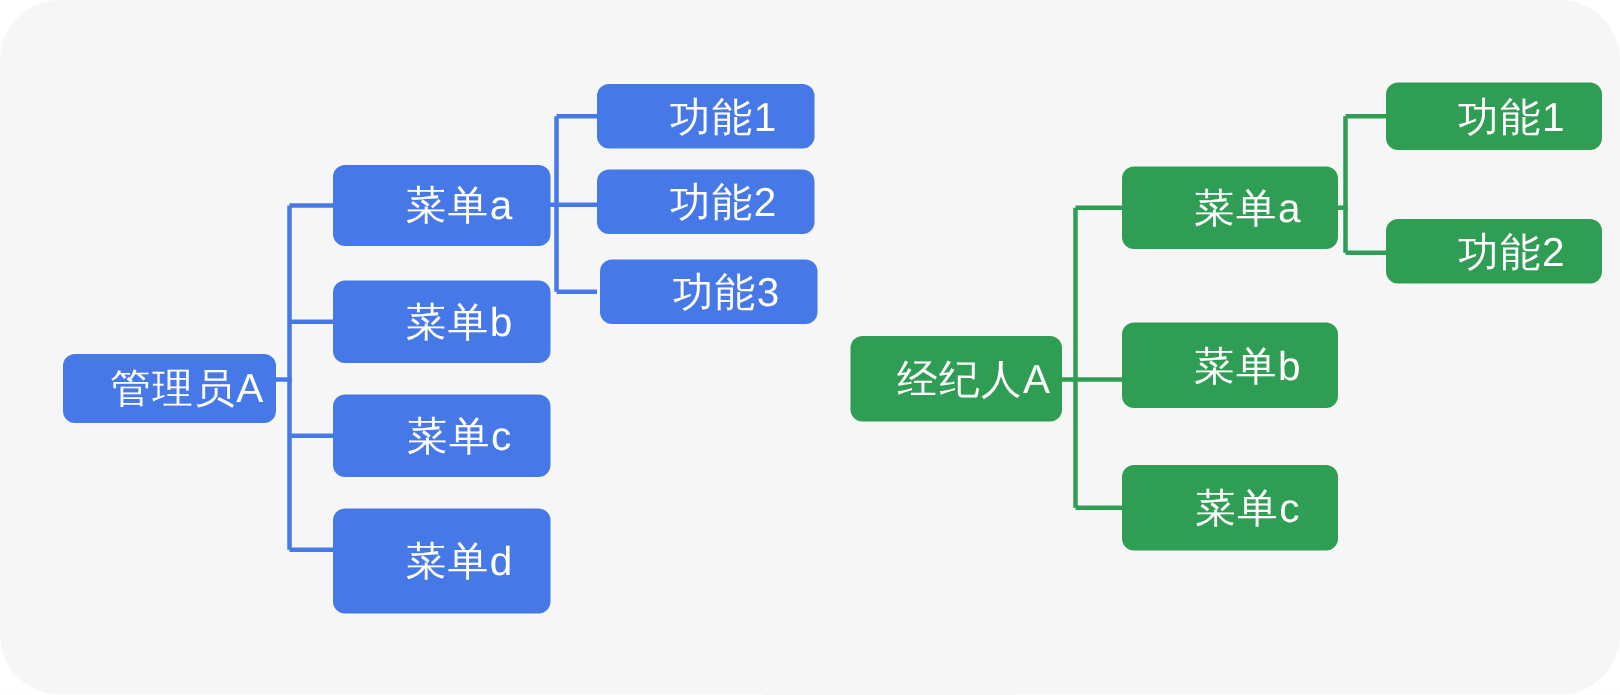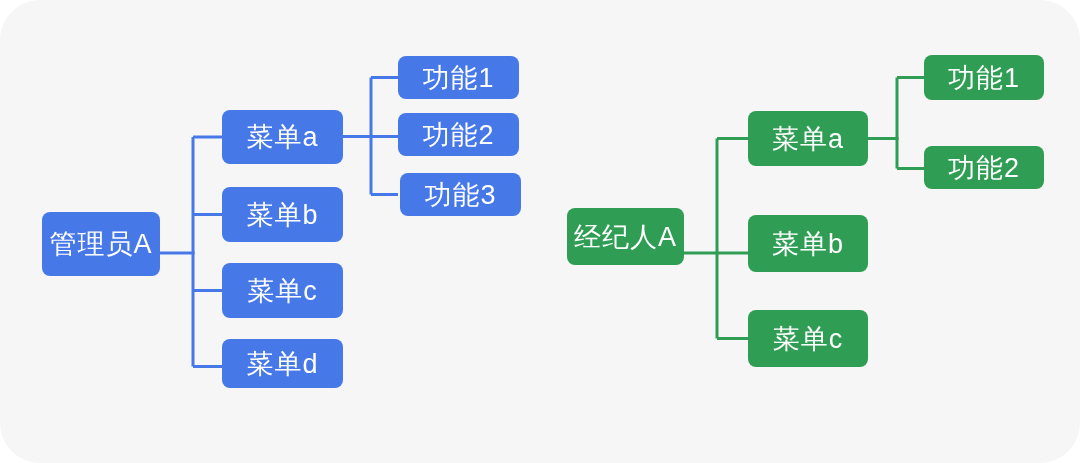--- a/index.html
+++ b/index.html
@@ -32,20 +32,21 @@
   .node{
     position:absolute;
     display:flex;align-items:center;justify-content:center;
     border-radius:8px;
     color:var(--node-text);
     font-size:27px;
     font-weight:500;
     letter-spacing:1px;
     white-space:nowrap;
     user-select:none;
+    padding-left:24px;
   }
   .node.blue{background:var(--blue);}
   .node.green{background:var(--green);}
 </style>
 </head>
 <body>
 
 <div class="stage">
   <div class="canvas"></div>
 
@@ -66,32 +67,32 @@
     <path d="M684 253 H748"></path>
     <path d="M717 138.5 V338.5"></path>
     <path d="M717 138.5 H748"></path>
     <path d="M717 338.5 H748"></path>
     <path d="M868 138.5 H898.5"></path>
     <path d="M897 77.5 V168.5"></path>
     <path d="M897 77.5 H924"></path>
     <path d="M897 168.5 H924"></path>
   </svg>
 
-  <div class="node blue" style="left:42px;top:212px;width:118px;height:64px;">管理员A</div>
+  <div class="node blue" style="left:42px;top:236px;width:118px;height:46px;">管理员A</div>
 
   <div class="node blue" style="left:222px;top:110px;width:121px;height:54px;">菜单a</div>
   <div class="node blue" style="left:222px;top:187px;width:121px;height:55px;">菜单b</div>
   <div class="node blue" style="left:222px;top:263px;width:121px;height:55px;">菜单c</div>
-  <div class="node blue" style="left:222px;top:339px;width:121px;height:49px;">菜单d</div>
+  <div class="node blue" style="left:222px;top:339px;width:121px;height:70px;">菜单d</div>
 
   <div class="node blue" style="left:398px;top:56px;width:121px;height:43px;">功能1</div>
   <div class="node blue" style="left:398px;top:113px;width:121px;height:43px;">功能2</div>
   <div class="node blue" style="left:400px;top:173px;width:121px;height:43px;">功能3</div>
 
-  <div class="node green" style="left:567px;top:208px;width:117px;height:57px;">经纪人A</div>
+  <div class="node green" style="left:567px;top:224px;width:117px;height:57px;">经纪人A</div>
 
   <div class="node green" style="left:748px;top:111px;width:120px;height:55px;">菜单a</div>
   <div class="node green" style="left:748px;top:215px;width:120px;height:57px;">菜单b</div>
   <div class="node green" style="left:748px;top:310px;width:120px;height:57px;">菜单c</div>
 
   <div class="node green" style="left:924px;top:55px;width:120px;height:45px;">功能1</div>
   <div class="node green" style="left:924px;top:146px;width:120px;height:43px;">功能2</div>
 </div>
 
 </body></html>

